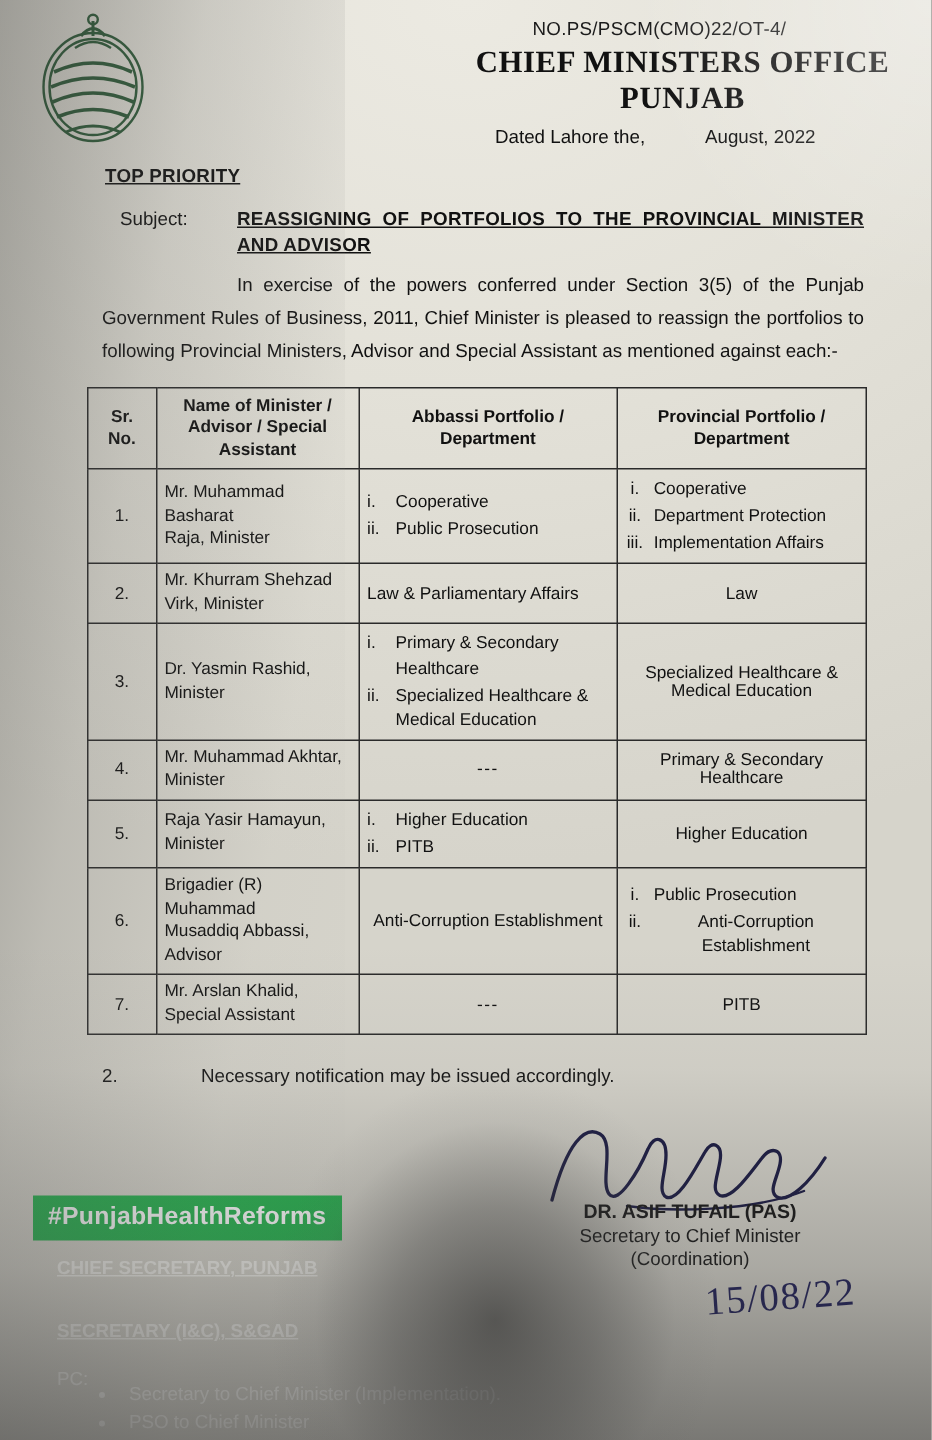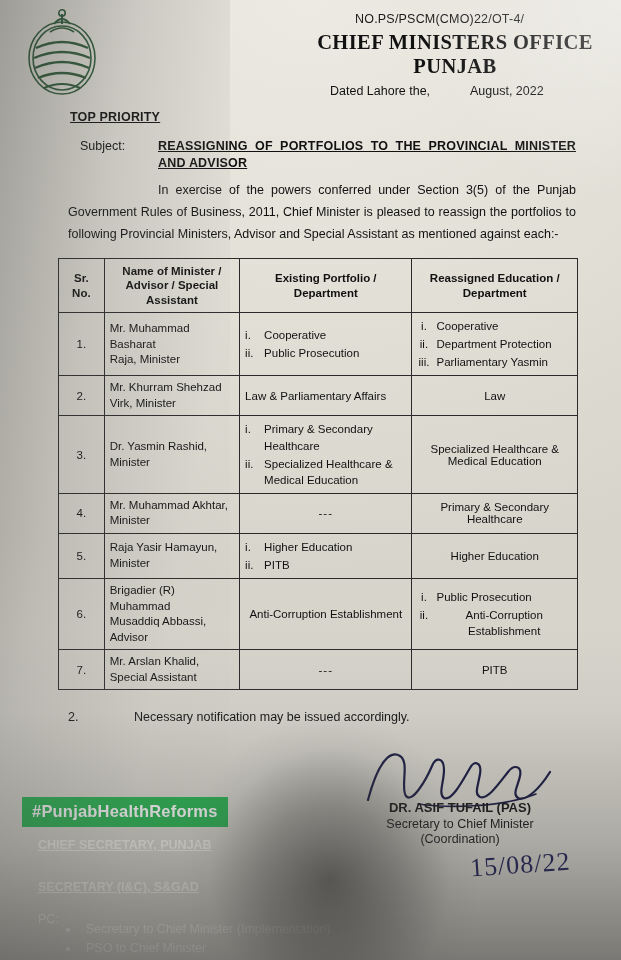--- a/index.html
+++ b/index.html
@@ -360,25 +360,25 @@
           <th class="c-sr">
             <span>Sr.</span><br>
             <span>No.</span>
           </th>
           <th class="c-name">
             <span>Name of Minister /</span><br>
             <span>Advisor / Special</span><br>
             <span>Assistant</span>
           </th>
           <th class="c-exist">
-            <span>Existing Portfolio /</span><br>
+            <span>Abbassi Portfolio /</span><br>
             <span>Department</span>
           </th>
           <th class="c-reass">
-            <span>Reassigned Education /</span><br>
+            <span>Provincial Portfolio /</span><br>
             <span>Department</span>
           </th>
         </tr>
       </thead>
       <tbody>
 
         <tr>
           <td class="c-sr">1.</td>
           <td class="c-name name-cell">
             <span>Mr. Muhammad Basharat</span><br>
@@ -401,21 +401,21 @@
               <li>
                   <span class="mk">i.</span>
                   <span>Cooperative</span>
                 </li>
               <li>
                   <span class="mk">ii.</span>
                   <span>Department Protection</span>
                 </li>
               <li>
                   <span class="mk">iii.</span>
-                  <span>Parliamentary Yasmin</span>
+                  <span>Implementation Affairs</span>
                 </li>
             </ol>
           </td>
         </tr>
 
         <tr>
           <td class="c-sr">2.</td>
           <td class="c-name name-cell">
             <span>Mr.  Khurram  Shehzad</span><br>
             <span>Virk, Minister</span>

